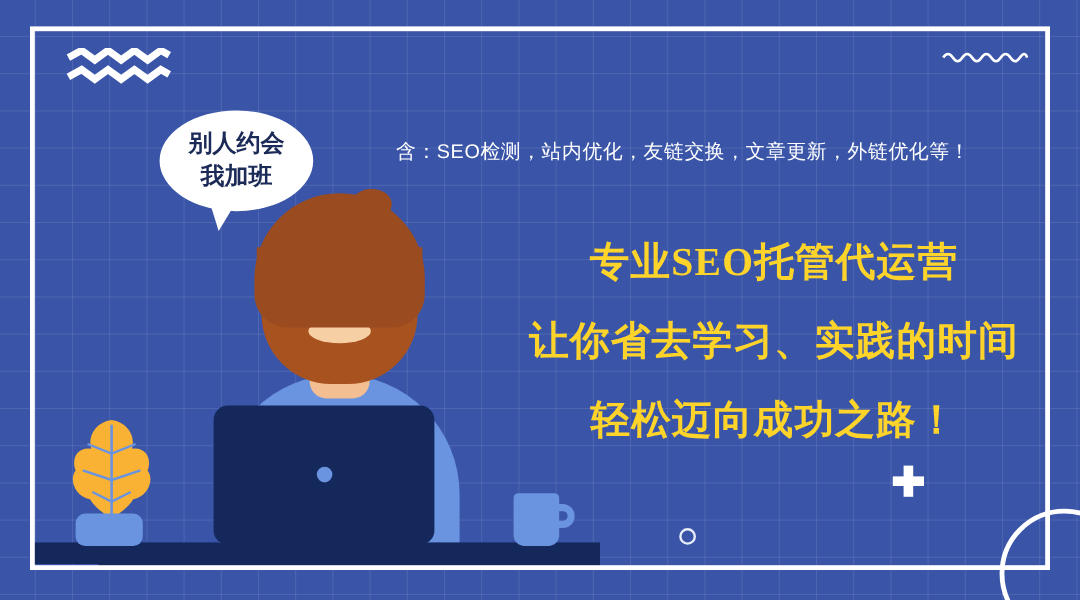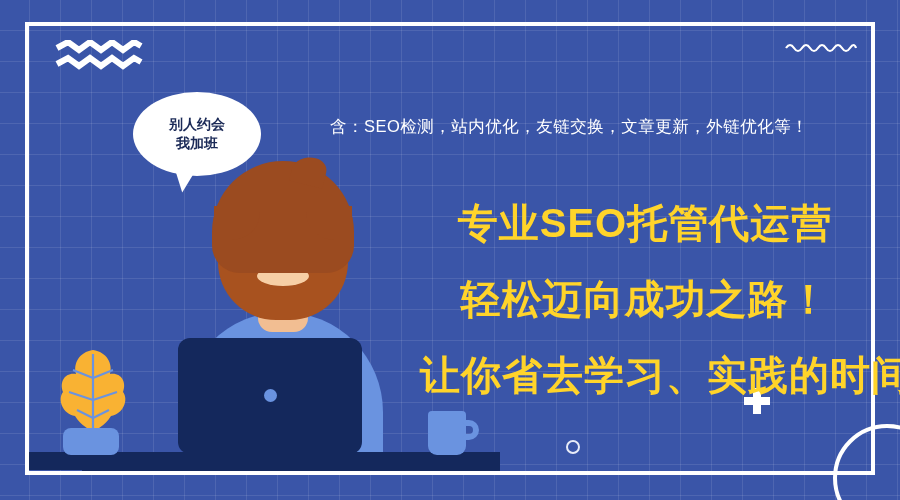--- a/index.html
+++ b/index.html
@@ -123,23 +123,24 @@
   }
 
   
   .slogans {
     position: absolute;
     left: 420px;
     top: 196px;
     width: 450px;
     text-align: center;
     color: #ffd42a;
-    font-size: 40px;
+    font-size: 33px;
     font-weight: bold;
     letter-spacing: 1px;
+    font-family: Liberation Serif, serif;
   }
   .slogans .line {
     white-space: nowrap;
     margin-bottom: 21px;
   }
   .slogans .line:last-child { margin-bottom: 0; }
 
   
   .bubble {
     position: absolute;
@@ -152,21 +153,21 @@
     z-index: 6;
   }
   .bubble-text {
     position: absolute;
     inset: 0;
     display: flex;
     flex-direction: column;
     align-items: center;
     justify-content: center;
     color: #1b2a57;
-    font-size: 14px;
+    font-size: 20px;
     font-weight: bold;
     line-height: 1.33;
     white-space: nowrap;
     text-align: center;
   }
   .bubble-tail {
     position: absolute;
     left: 173px;
     top: 158px;
     width: 0;
@@ -419,17 +420,17 @@
   </div>
 
   <div class="corner-circle"></div>
   <div class="small-circle"></div>
   <div class="plus-mark"></div>
 
   <div class="subhead">含：SEO检测，站内优化，友链交换，文章更新，外链优化等！</div>
 
   <div class="slogans">
     <div class="line">专业SEO托管代运营</div>
+    <div class="line">让你省去学习、实践的时间</div>
     <div class="line">轻松迈向成功之路！</div>
-    <div class="line">让你省去学习、实践的时间</div>
   </div>
 
 </div>
 
 </body></html>

